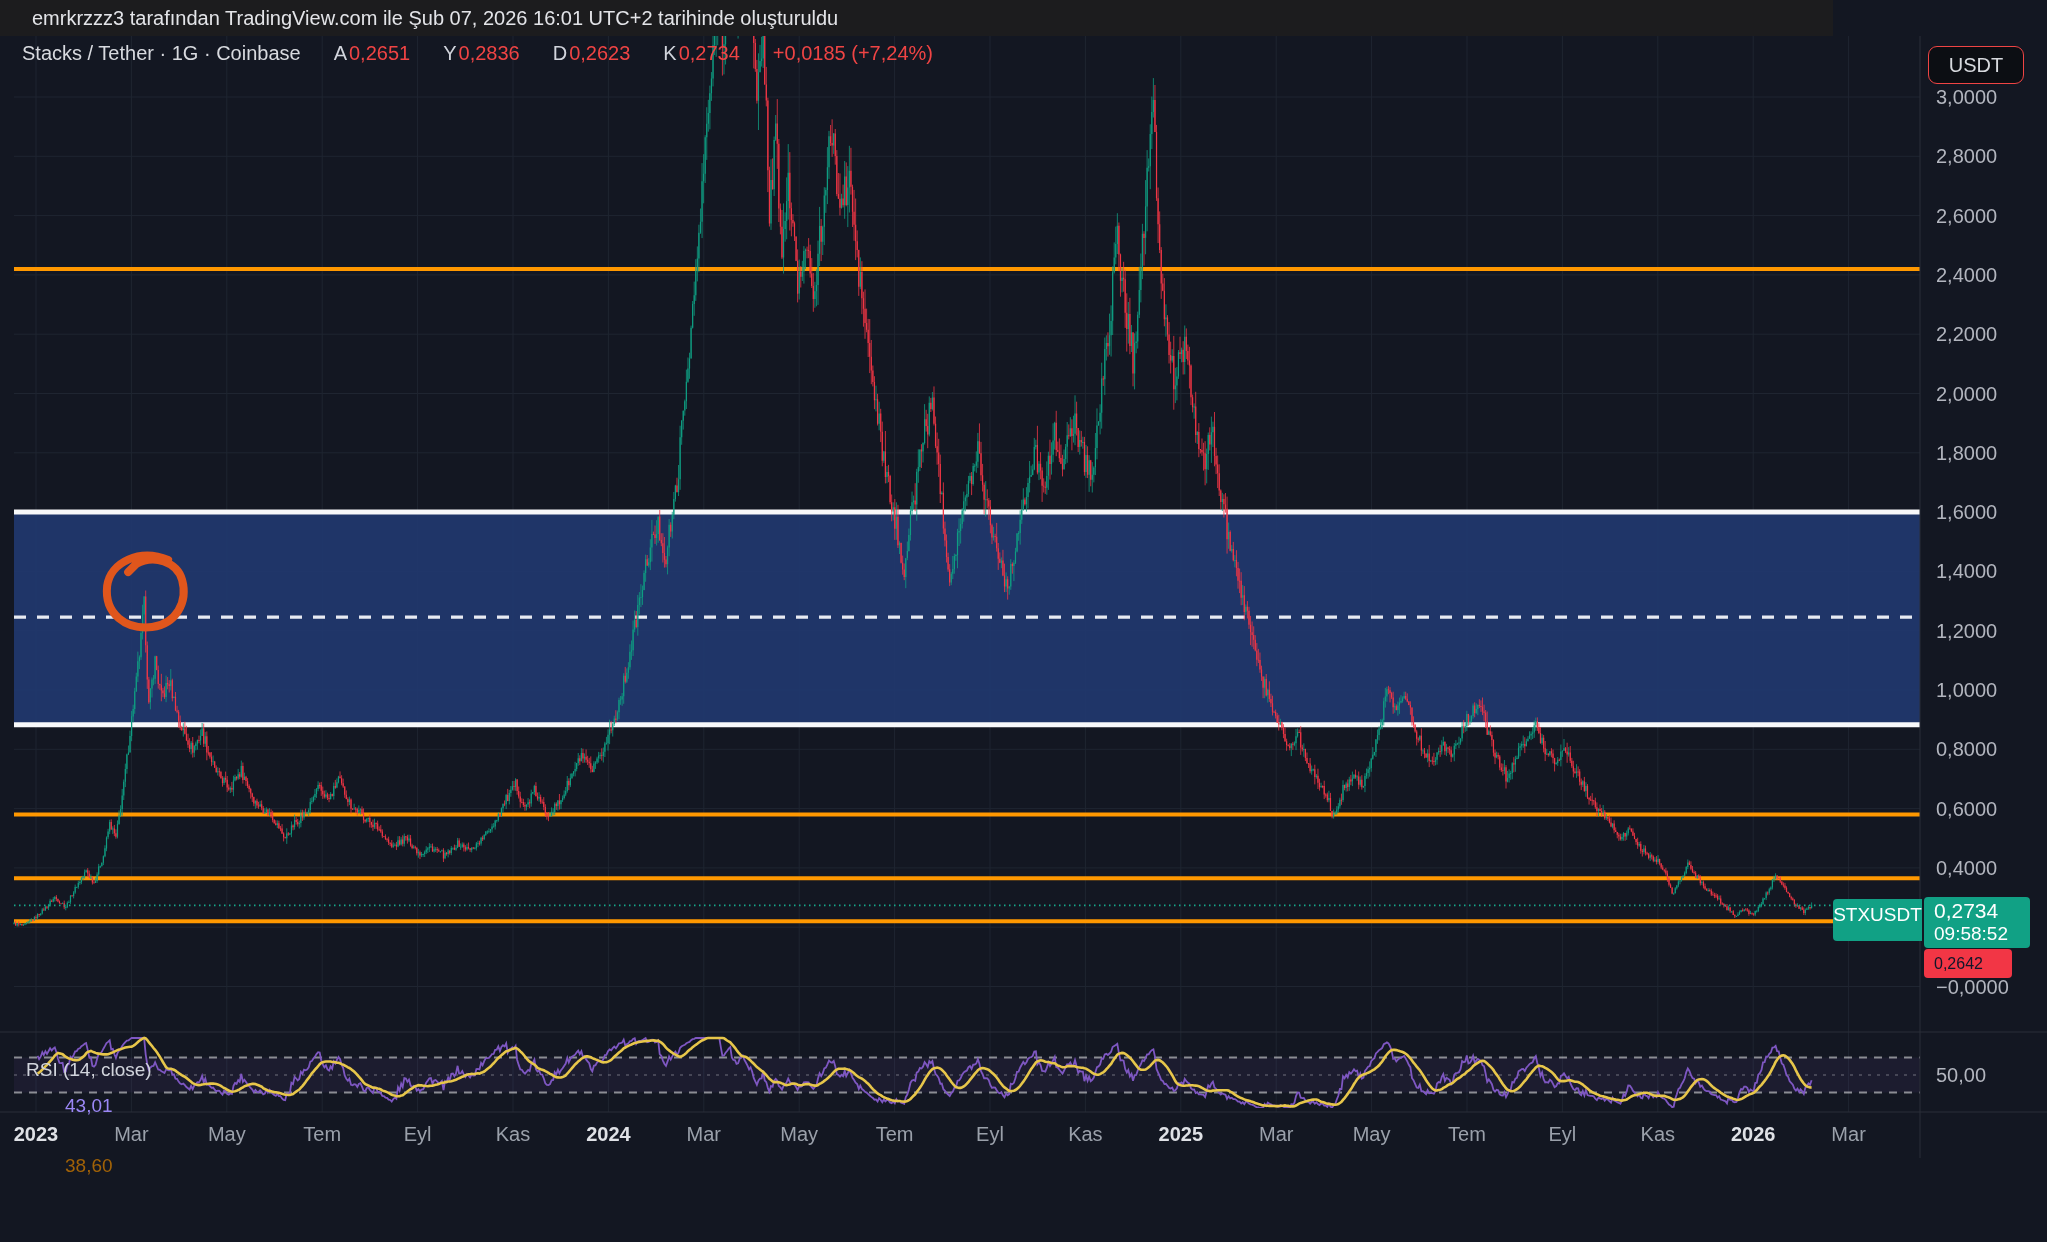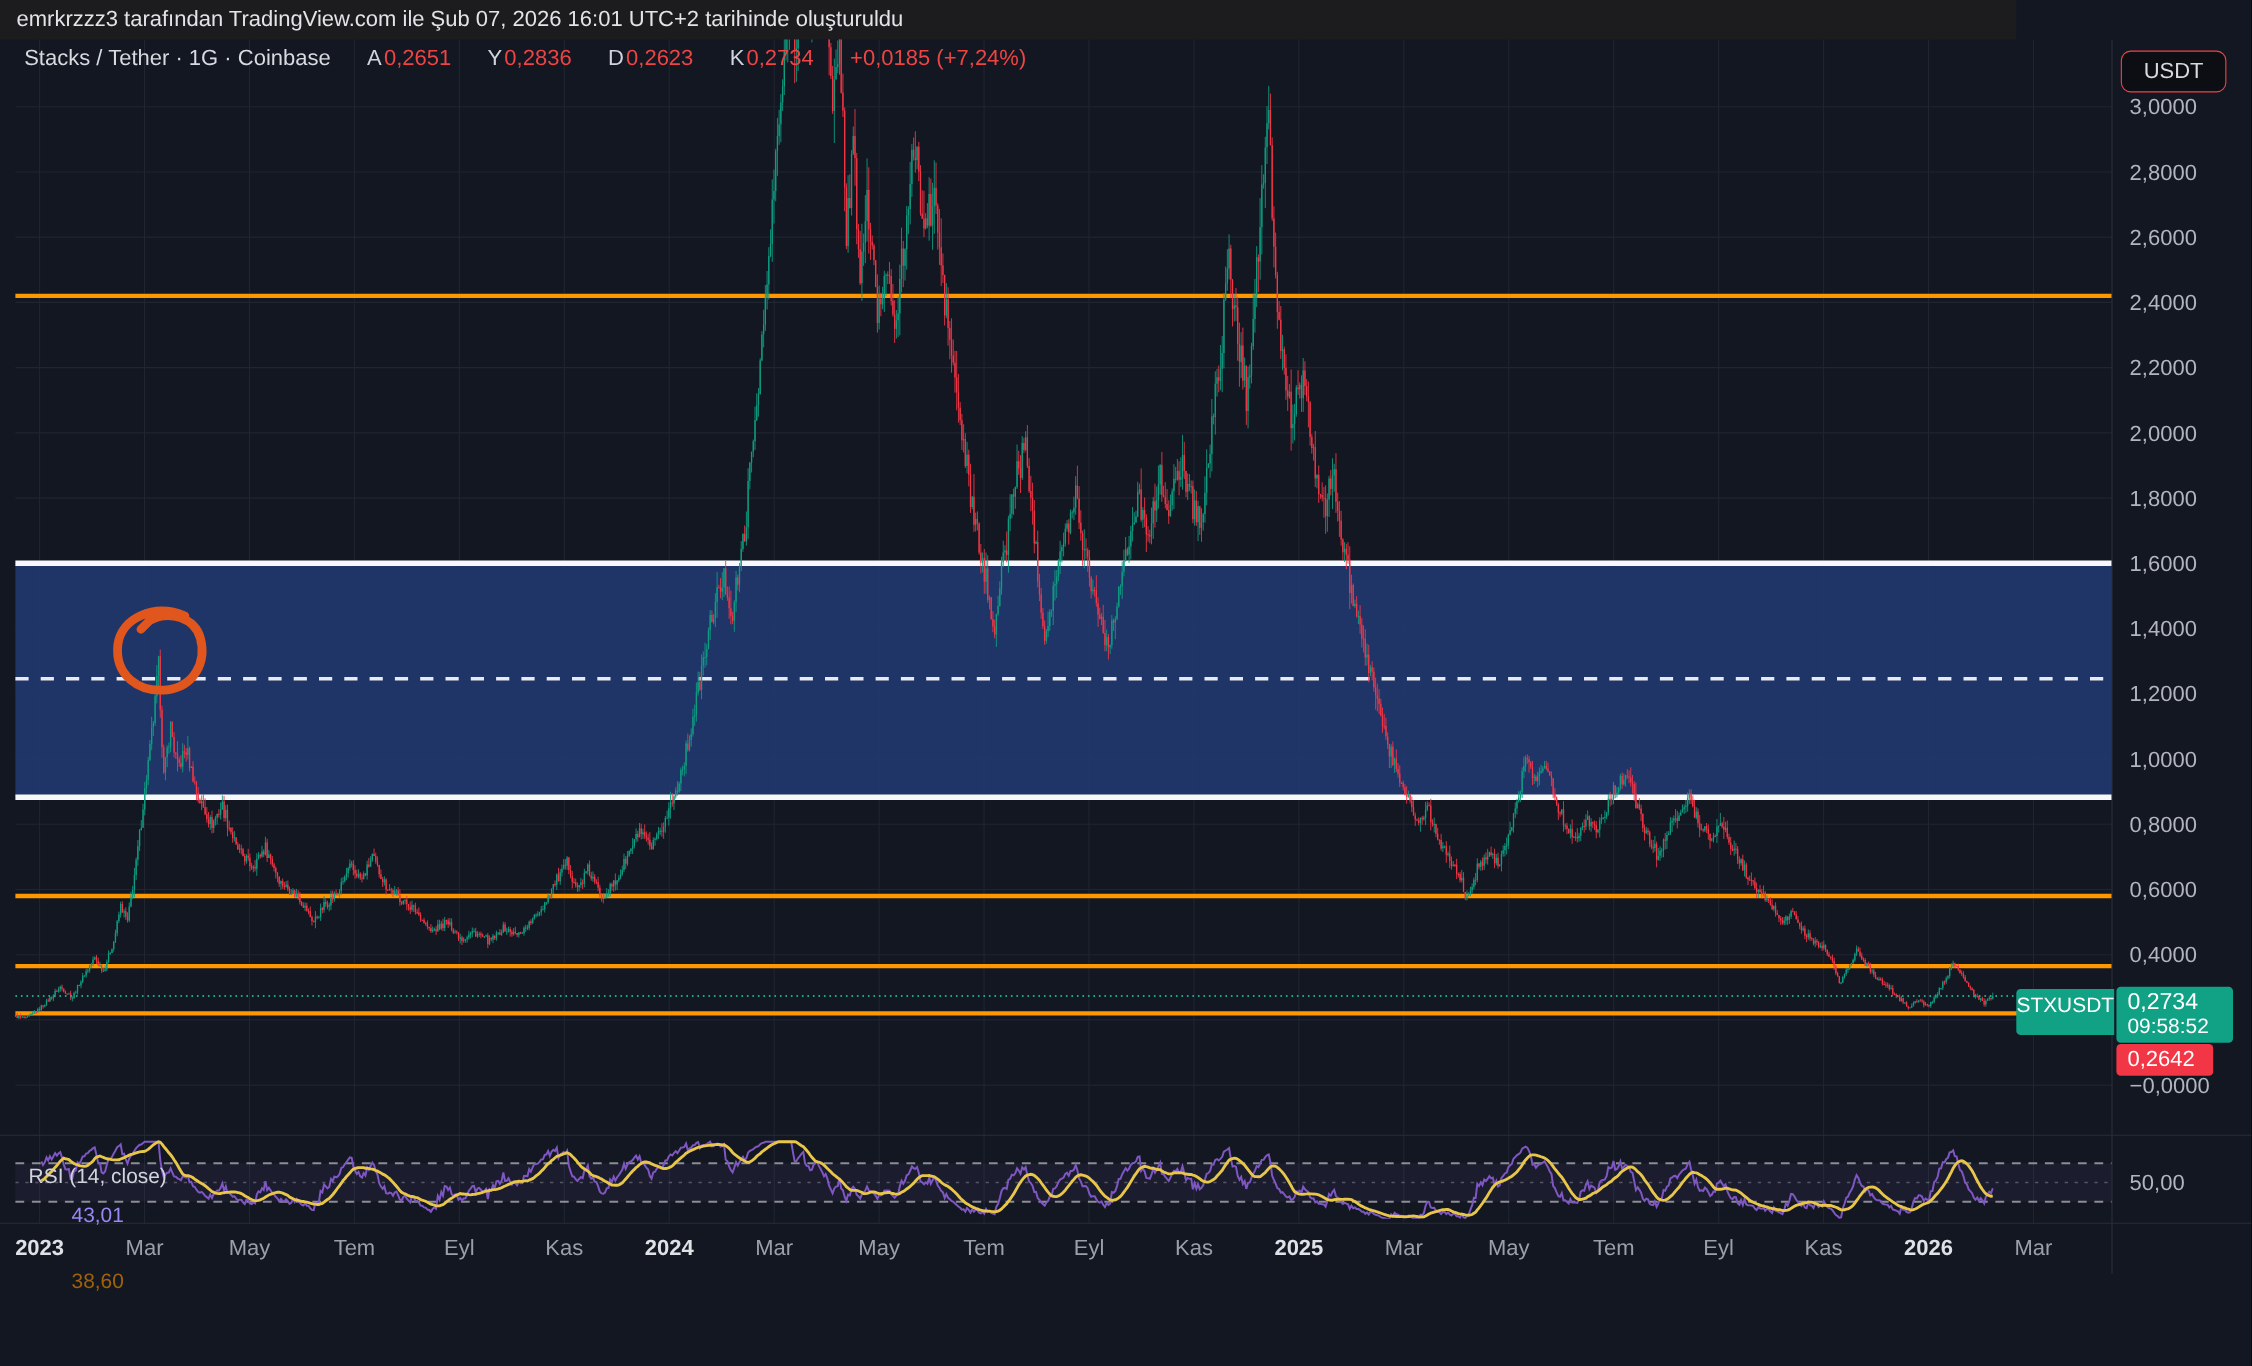--- a/index.html
+++ b/index.html
@@ -1,20 +1,20 @@
 <!DOCTYPE html>
 <html><head>
 <meta charset="utf-8">
 <style>
   html,body{margin:0;padding:0;background:#000;}
   .screen{position:relative;width:2047px;height:1242px;background:#131722;overflow:hidden;
           font-family:"Liberation Sans","DejaVu Sans",sans-serif;}
   
   .topbar{position:absolute;left:0;top:0;width:1833px;height:36px;background:#1c1c1e;
-          color:#e3e4e8;font-size:20px;line-height:36px;padding-left:15px;box-sizing:border-box;white-space:nowrap;}
+          color:#e3e4e8;font-size:20px;line-height:36px;padding-left:32px;box-sizing:border-box;white-space:nowrap;}
   
   #chart-svg{position:absolute;left:0;top:0;}
   
   .legend{position:absolute;left:22px;top:42px;display:flex;align-items:center;gap:33px;
           font-size:20px;color:#d8dadf;white-space:nowrap;z-index:5;}
   .lg-item{display:flex;gap:2px;}
   .lg-k{color:#d1d4dc;}
   .lg-v,.lg-change{color:#ef4444;}
   
   .usdt-btn{position:absolute;left:1928px;top:46px;width:96px;height:38px;background:#0c0e13;
@@ -26,22 +26,22 @@
   .rsi-title{color:#d1d4dc;}
   .rsi-val{color:#9b87f5;}
   .rsi-ma{color:#a16207;margin-top:24px;}
   
   .stx-tag{position:absolute;left:1833px;top:899px;width:89px;height:42px;background:#11a185;
            color:#fff;font-size:19px;line-height:31px;text-align:center;border-radius:4px 0 0 4px;z-index:6;}
   .price-badge{position:absolute;left:1924px;top:897px;width:106px;background:#11a185;color:#fff;
                border-radius:4px;padding:2px 0 3px 10px;box-sizing:border-box;z-index:6;}
   .price-badge .px{font-size:21px;line-height:24px;}
   .price-badge .cd{font-size:19px;line-height:22px;}
-  .prev-badge{position:absolute;left:1924px;top:949px;width:88px;height:29px;background:#f23645;color:#ffffff;
-              font-size:20px;line-height:29px;padding-left:10px;box-sizing:border-box;border-radius:4px;z-index:6;}
+  .prev-badge{position:absolute;left:1924px;top:949px;width:88px;height:29px;background:#f23645;color:#0f172a;
+              font-size:16px;line-height:29px;padding-left:10px;box-sizing:border-box;border-radius:4px;z-index:6;}
   
   .footer{position:absolute;left:0;top:1158px;width:2047px;height:84px;background:#1d1d1f;z-index:4;}
   .tv-logo{position:absolute;left:22px;top:24px;display:flex;align-items:center;gap:12px;cursor:pointer;}
   .tv-logo-text{color:#d9dadc;font-size:31px;font-weight:700;letter-spacing:-0.5px;}
 </style>
 </head>
 <body>
 
 <div class="screen">
 

